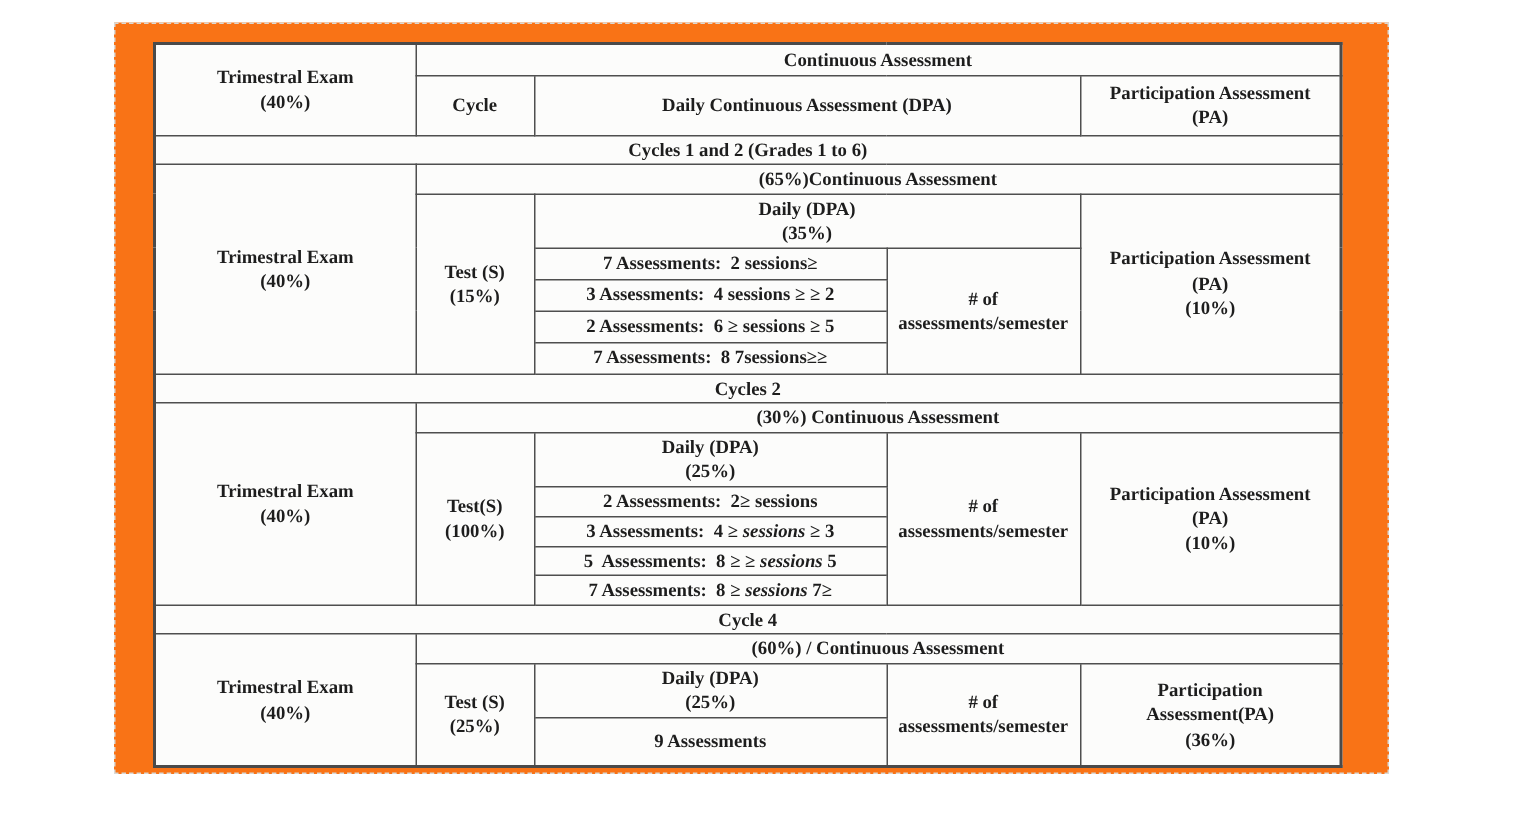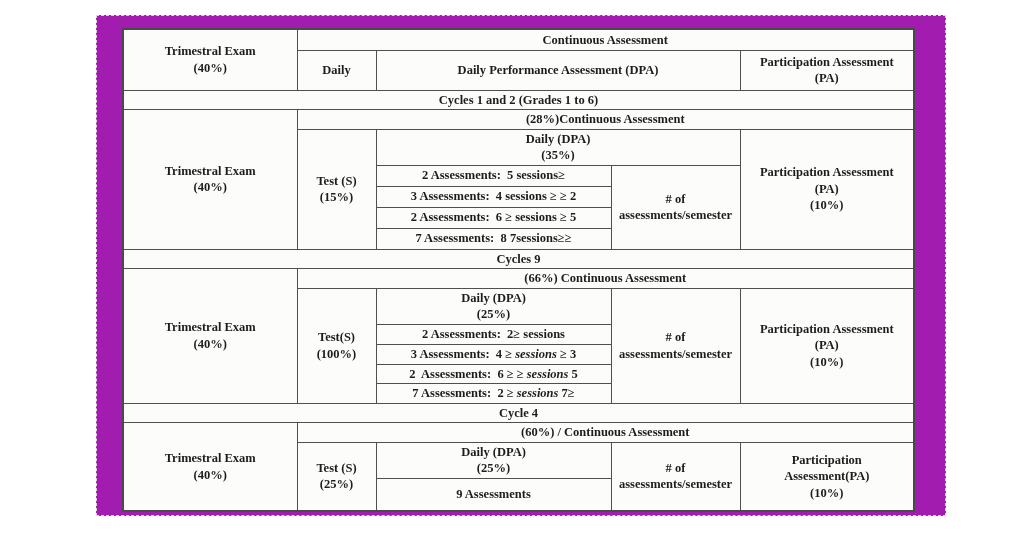--- a/index.html
+++ b/index.html
@@ -5,26 +5,26 @@
   html, body {
     margin: 0;
     padding: 0;
     width: 1024px;
     height: 557px;
     background: #ffffff;
     font-family: "Liberation Serif", serif;
   }
   .page {
     position: absolute;
-    left: 96px;
+    left: 76px;
     top: 15px;
     width: 850px;
     height: 501px;
     box-sizing: border-box;
-    background: #a21caf;
+    background: #f97316;
     border: 1px dashed #d9d9d6;
   }
   table.grid {
     position: absolute;
     left: 25px;
     top: 12px;
     width: 791px;
     border-collapse: collapse;
     table-layout: fixed;
     background: #fcfcfb;
@@ -61,110 +61,110 @@
       <col style="width:174px">
     </colgroup>
 
     <tbody>
         <tr style="height:21px">
       <td rowspan="2" class="vtop">Trimestral Exam
 (40%)</td>
       <td colspan="4">Continuous Assessment</td>
     </tr>
     <tr style="height:40px">
-      <td class="vtop">Daily</td>
-      <td colspan="2" class="vtop">Daily Performance Assessment (DPA)</td>
+      <td class="vtop">Cycle</td>
+      <td colspan="2" class="vtop">Daily Continuous Assessment (DPA)</td>
       <td class="vtop">Participation Assessment
 (PA)</td>
     </tr>
 
     <tr style="height:18px">
       <td colspan="5" class="banner">Cycles 1 and 2 (Grades 1 to 6)</td>
     </tr>
 
     <tr style="height:18px">
       <td rowspan="6">Trimestral Exam
 (40%)</td>
-      <td colspan="4">(28%)Continuous Assessment</td>
+      <td colspan="4">(65%)Continuous Assessment</td>
     </tr>
     <tr style="height:36px">
       <td rowspan="5">Test (S)
 (15%)</td>
       <td colspan="2">Daily (DPA)
 (35%)</td>
       <td rowspan="5">Participation Assessment
 (PA)
 (10%)</td>
     </tr>
     <tr style="height:21px">
-      <td class="rowcell"><span>2 Assessments:  5 sessions≥</span></td>
+      <td class="rowcell"><span>7 Assessments:  2 sessions≥</span></td>
       <td rowspan="4"># of
 assessments/semester</td>
     </tr>
     <tr style="height:21px">
       <td class="rowcell"><span>3 Assessments:  4 sessions ≥ ≥ 2</span></td>
     </tr>
     <tr style="height:21px">
       <td class="rowcell"><span>2 Assessments:  6 ≥ sessions ≥ 5</span></td>
     </tr>
     <tr style="height:21px">
       <td class="rowcell"><span>7 Assessments:  8 7sessions≥≥</span></td>
     </tr>
 
     <tr style="height:17px">
-      <td colspan="5" class="banner">Cycles 9</td>
+      <td colspan="5" class="banner">Cycles 2</td>
     </tr>
 
     <tr style="height:17px">
       <td rowspan="6">Trimestral Exam
 (40%)</td>
-      <td colspan="4">(66%) Continuous Assessment</td>
+      <td colspan="4">(30%) Continuous Assessment</td>
     </tr>
     <tr style="height:35px">
       <td rowspan="5">Test(S)
 (100%)</td>
       <td>Daily (DPA)
 (25%)</td>
       <td rowspan="5"># of
 assessments/semester</td>
       <td rowspan="5">Participation Assessment
 (PA)
 (10%)</td>
     </tr>
     <tr style="height:20px">
       <td class="rowcell"><span>2 Assessments:  2≥ sessions</span></td>
     </tr>
     <tr style="height:20px">
       <td class="rowcell"><span>3 Assessments:  4 ≥ </span><span class="seg-italic">sessions</span><span> ≥ 3</span></td>
     </tr>
     <tr style="height:19px">
-      <td class="rowcell"><span>2  Assessments:  6 ≥ ≥ </span><span class="seg-italic">sessions</span><span> 5</span></td>
+      <td class="rowcell"><span>5  Assessments:  8 ≥ ≥ </span><span class="seg-italic">sessions</span><span> 5</span></td>
     </tr>
     <tr style="height:19px">
-      <td class="rowcell"><span>7 Assessments:  2 ≥ </span><span class="seg-italic">sessions</span><span> 7≥</span></td>
+      <td class="rowcell"><span>7 Assessments:  8 ≥ </span><span class="seg-italic">sessions</span><span> 7≥</span></td>
     </tr>
 
     <tr style="height:17px">
       <td colspan="5" class="banner">Cycle 4</td>
     </tr>
 
     <tr style="height:18px">
       <td rowspan="3">Trimestral Exam
 (40%)</td>
       <td colspan="4">(60%) / Continuous Assessment</td>
     </tr>
     <tr style="height:35px">
       <td rowspan="2">Test (S)
 (25%)</td>
       <td>Daily (DPA)
 (25%)</td>
       <td rowspan="2"># of
 assessments/semester</td>
       <td rowspan="2">Participation
 Assessment(PA)
-(10%)</td>
+(36%)</td>
     </tr>
     <tr style="height:33px">
       <td class="rowcell vtop"><span>9 Assessments</span></td>
     </tr>
   </tbody>
     </table>
 </div>
 
 </body></html>

